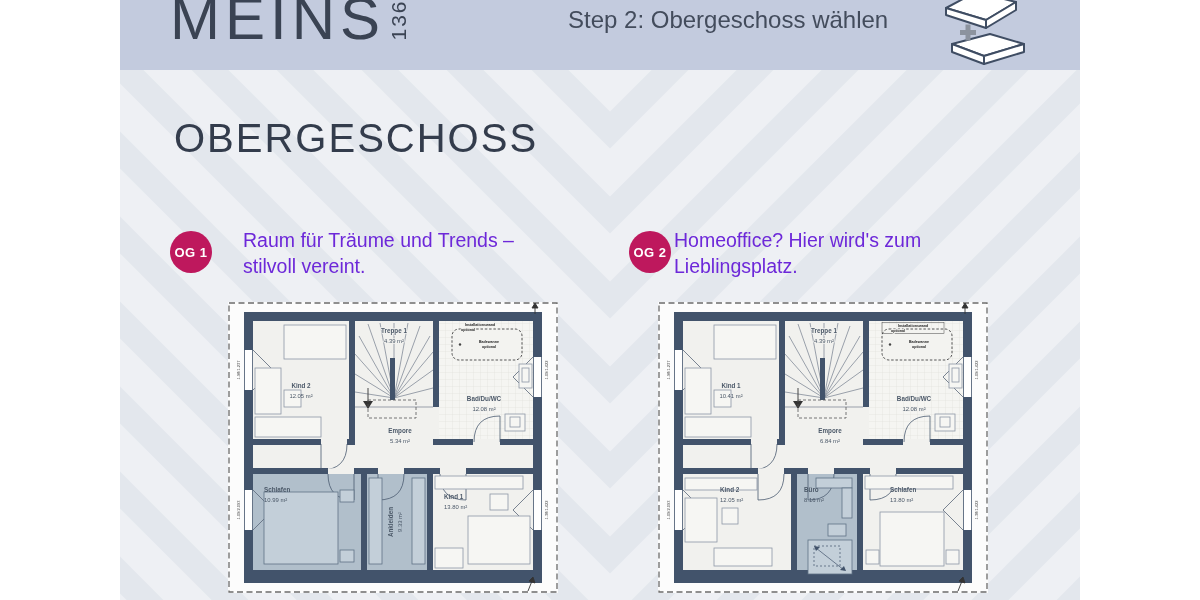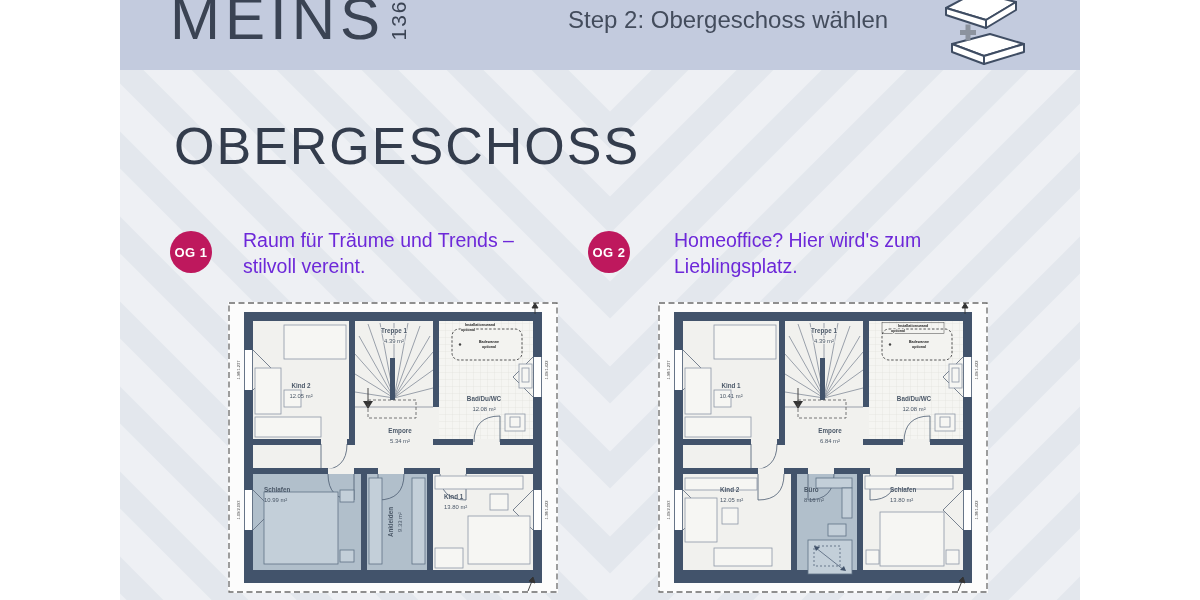--- a/index.html
+++ b/index.html
@@ -9,21 +9,21 @@
   
   .header{position:absolute;left:0;top:0;width:960px;height:70px;background:#c3cbde;overflow:hidden;z-index:3;}
   .logo{position:absolute;left:50px;top:-16px;font-size:60px;font-weight:300;letter-spacing:5px;color:#3a4353;}
   .logo-num{position:absolute;left:258px;top:8px;font-size:21px;color:#3a4353;letter-spacing:2px;
             transform:rotate(-90deg);transform-origin:center;}
   .step-label{position:absolute;left:448px;top:6px;font-size:24px;color:#434c5c;}
   .house-icon{position:absolute;left:812px;top:-6px;}
   
   .content-bg{position:absolute;left:0;top:70px;width:960px;height:530px;background:#eef0f4;z-index:0;}
   .stripes{position:absolute;left:0;top:70px;z-index:1;}
-  .page-title{position:absolute;left:54px;top:116px;font-size:52px;font-weight:400;letter-spacing:2px;color:#333c4c;z-index:2;}
+  .page-title{position:absolute;left:54px;top:116px;font-size:40px;font-weight:400;letter-spacing:2px;color:#333c4c;z-index:2;}
   .badge{position:absolute;width:42px;height:42px;border-radius:50%;background:#be185d;color:#ffffff;
          font-size:13px;font-weight:bold;letter-spacing:.5px;display:flex;align-items:center;justify-content:center;z-index:2;}
   .opt-text{position:absolute;font-size:19.5px;line-height:26px;color:#6d28d9;white-space:pre-line;z-index:2;}
   .plan{position:absolute;top:302px;width:330px;height:291px;z-index:2;}
   .plan svg{display:block;}
   
   .rl-name{font:600 6.3px "Liberation Sans",sans-serif;fill:#4b5868;}
   .rl-area{font:400 5.9px "Liberation Sans",sans-serif;fill:#4b5868;}
   .rl-tiny{font:600 3.6px "Liberation Sans",sans-serif;fill:#222222;}
   .rl-dim{font:400 4px "Liberation Sans",sans-serif;fill:#444444;}
@@ -87,21 +87,21 @@
           <rect x="33.5" y="30.5" width="5" height="16"></rect>
         </g>
       </svg>
     </div>
 
     <div class="page-title">OBERGESCHOSS</div>
 
     <div class="badge" style="left:50px;top:231px;">OG 1</div>
     <div class="opt-text" style="left:123px;top:227px;">Raum für Träume und Trends –
 stilvoll vereint.</div>
-    <div class="badge" style="left:468px;top:231px;text-align:right;">OG 2</div>
+    <div class="badge" style="left:509px;top:231px;text-align:right;">OG 2</div>
     <div class="opt-text" style="left:554px;top:227px;">Homeoffice? Hier wird's zum
 Lieblingsplatz.</div>
 
     <div class="plan" style="left:108px;">
       <svg viewBox="0 0 330 291" width="330" height="291">
         <defs>
           <pattern id="tilesA" width="7" height="7" patternUnits="userSpaceOnUse">
             <path d="M7 0H0V7" fill="none" stroke="#dddcd5" stroke-width="0.6"></path>
           </pattern>
         </defs>

